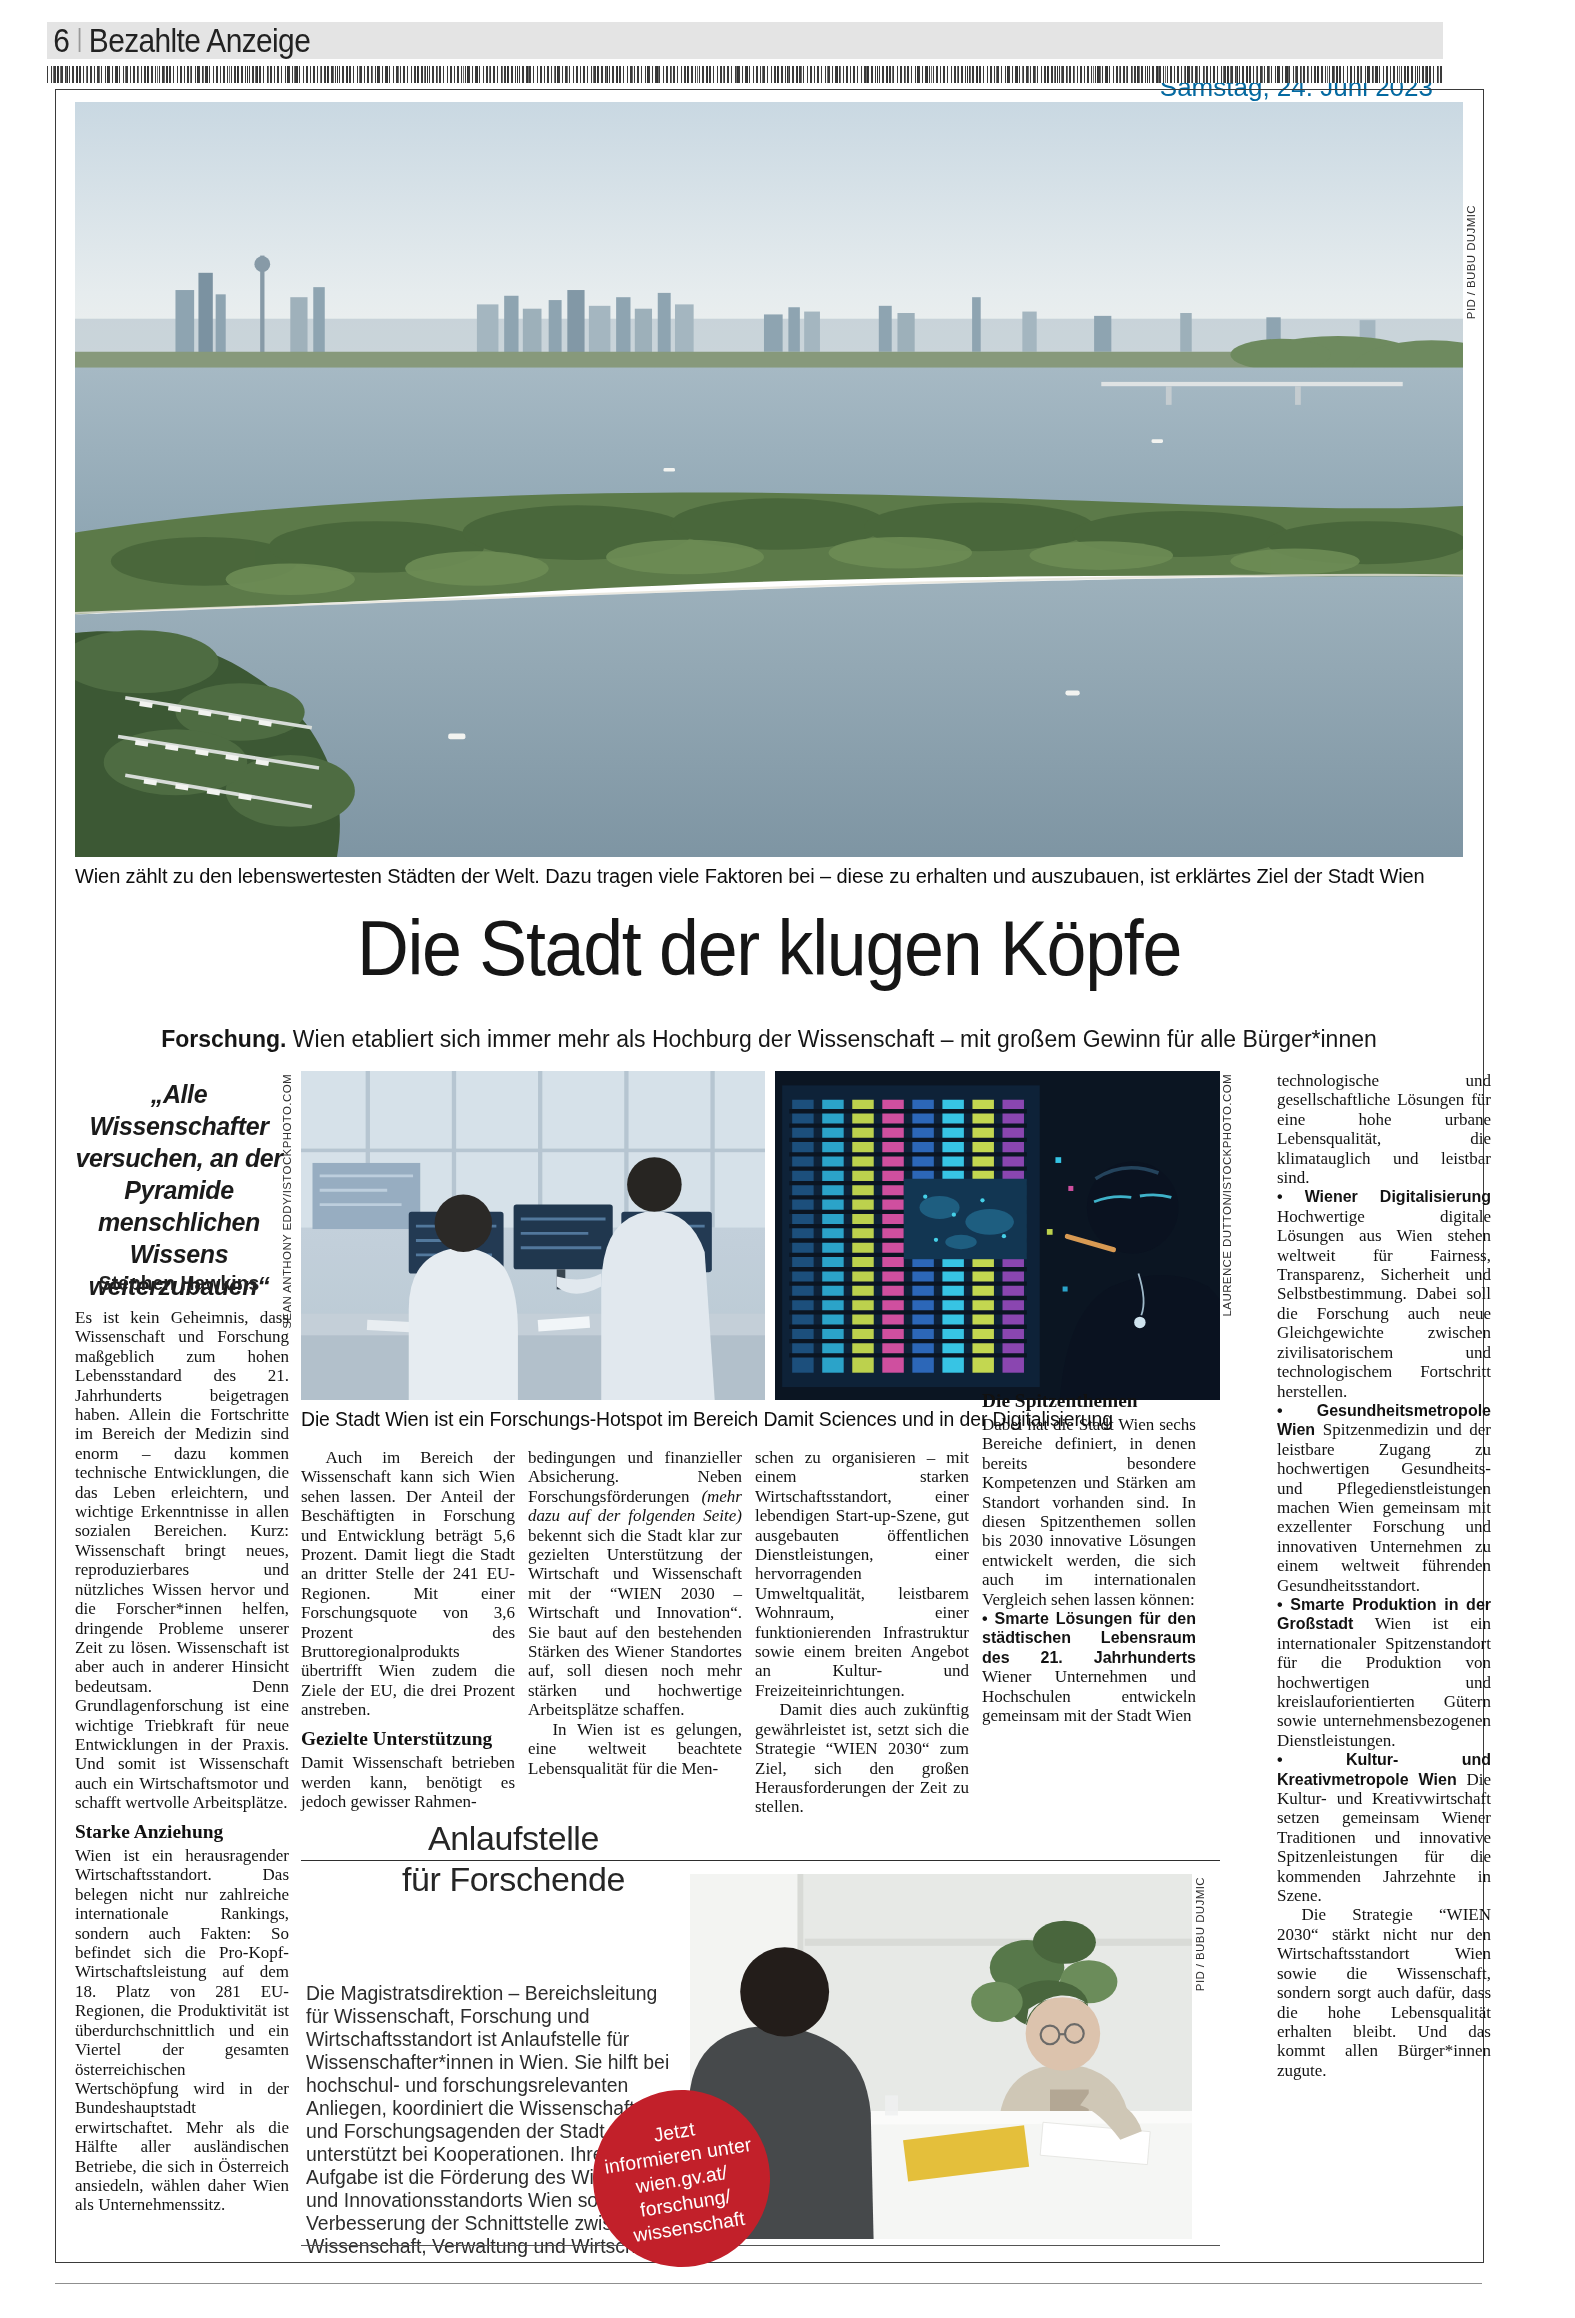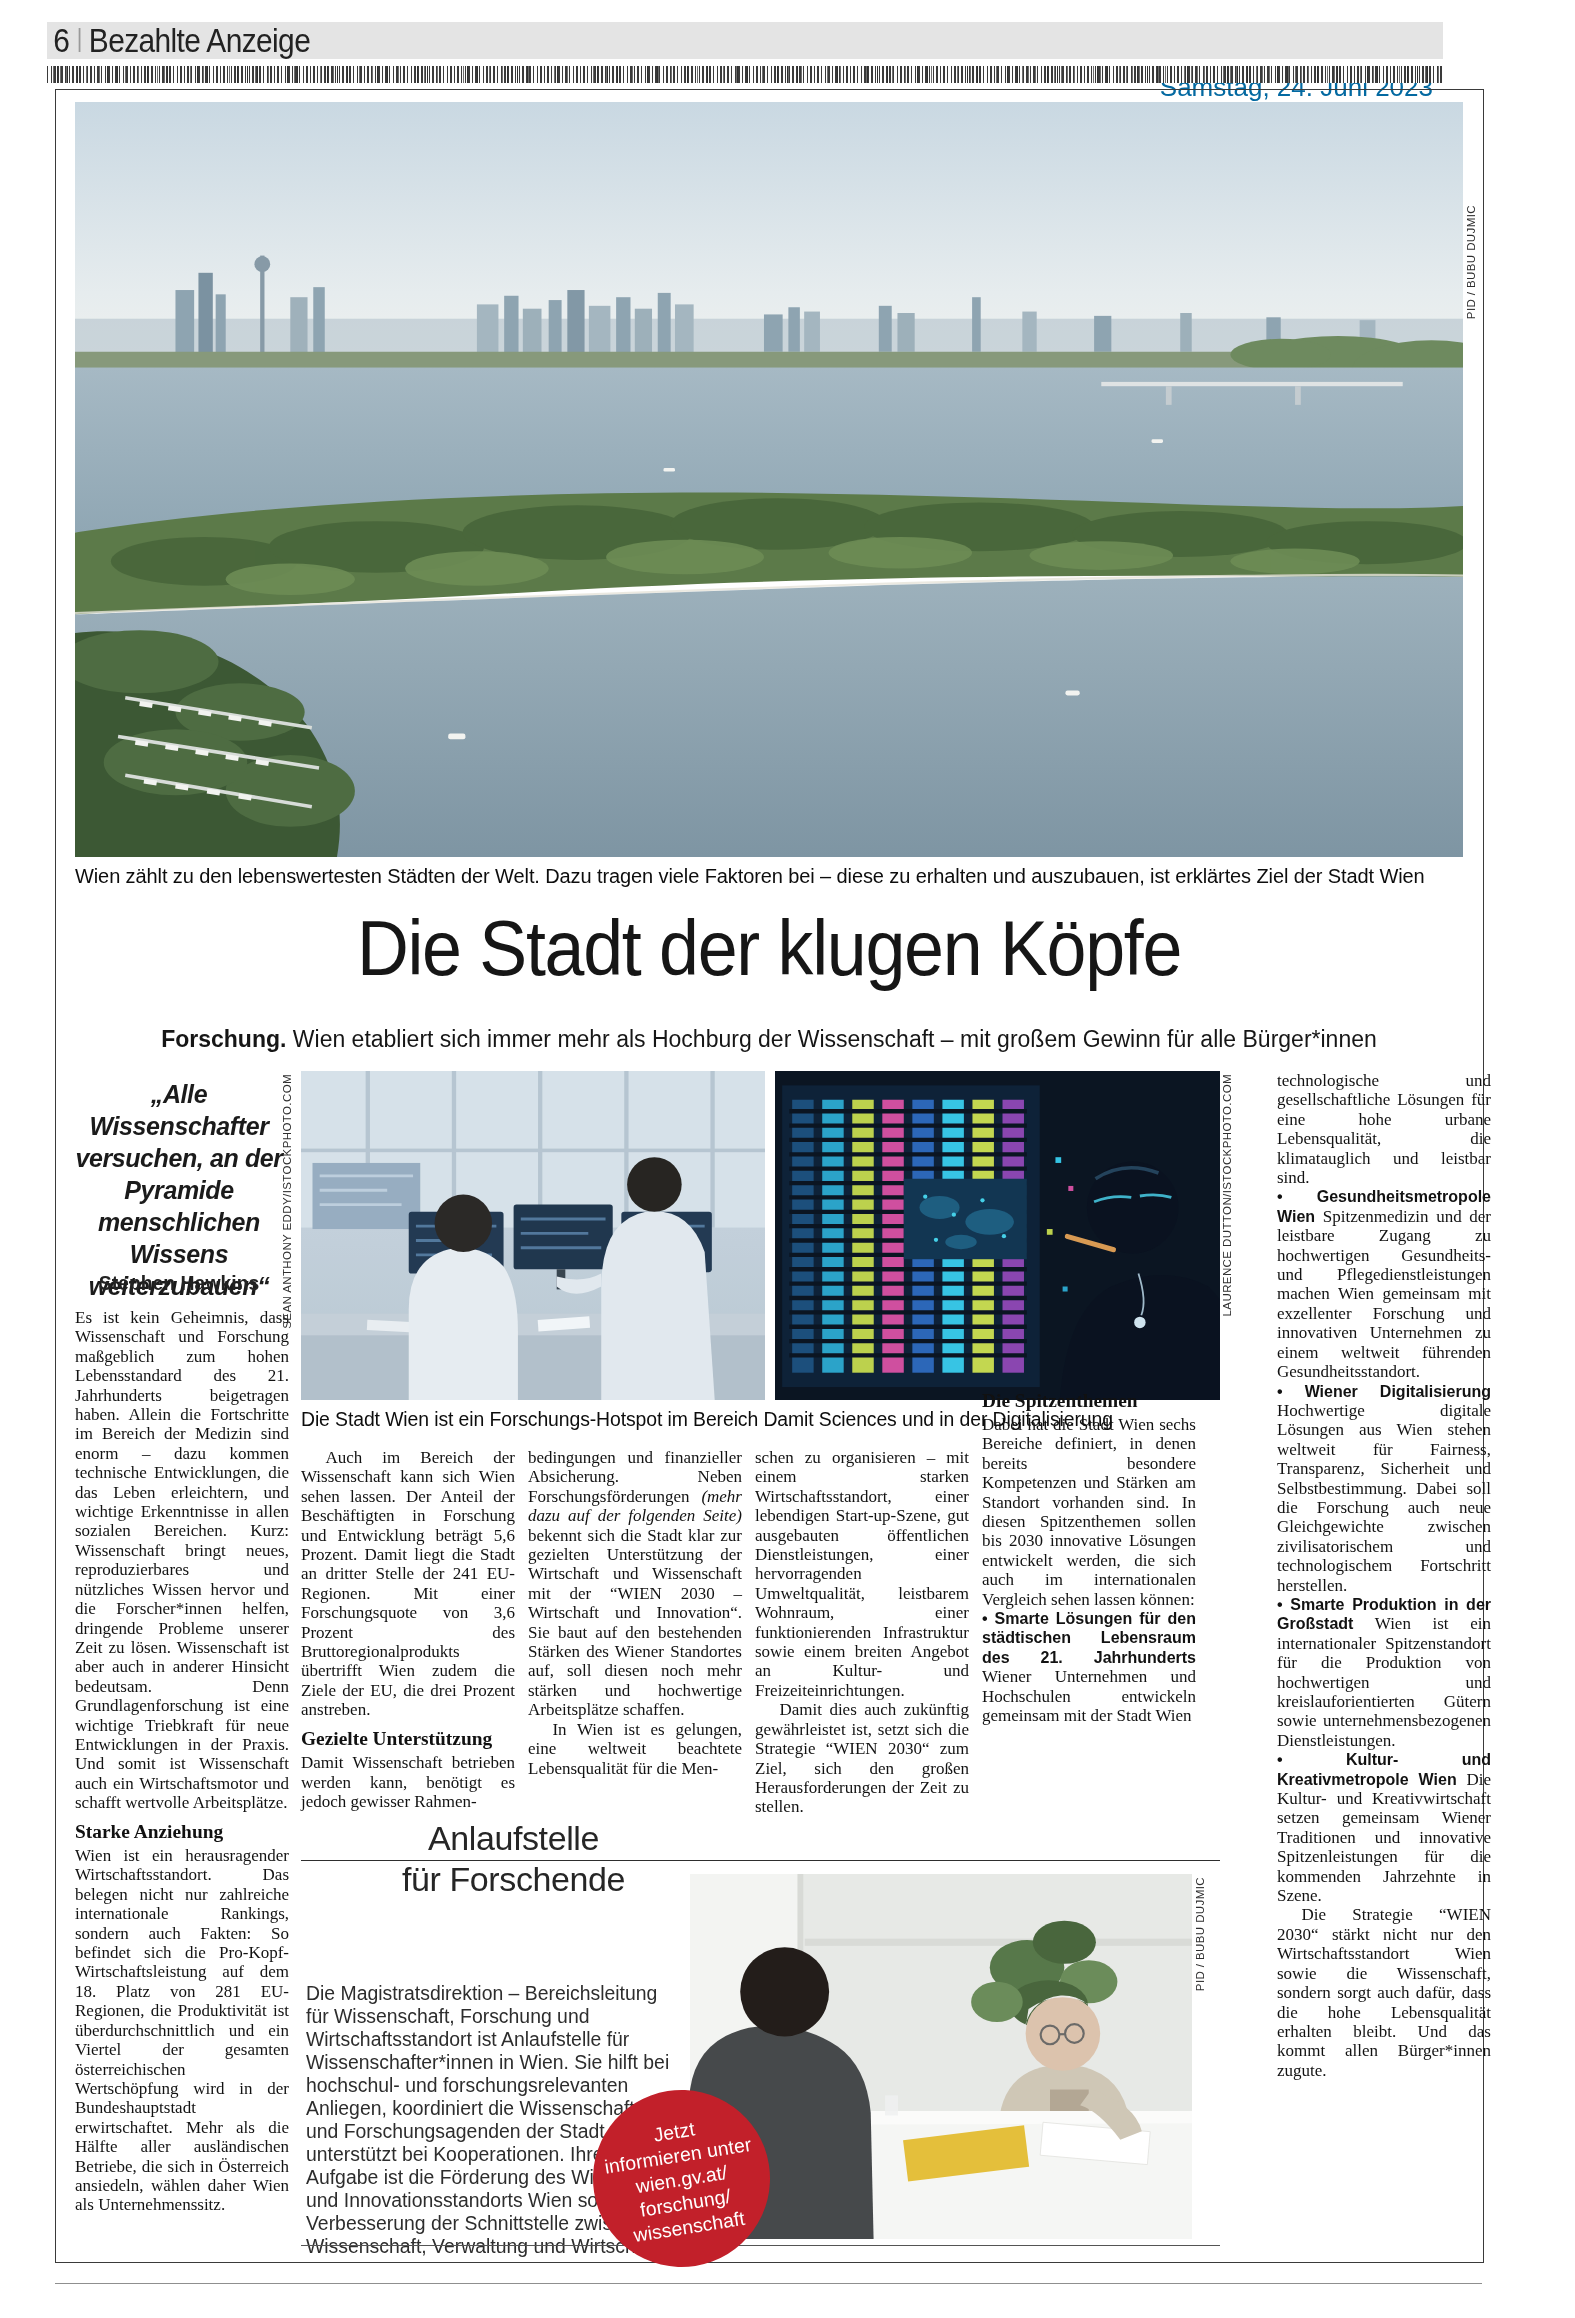--- a/index.html
+++ b/index.html
@@ -372,22 +372,22 @@
     <p class="ind">Damit dies auch zukünftig gewährleistet ist, setzt sich die Strategie “WIEN 2030“ zum Ziel, sich den großen Herausforderungen der Zeit zu stellen.</p>
   </div>
   <div class="col bodytext" id="col5">
     <h3 style="margin-top:0;">Die Spitzenthemen</h3>
     <p>Dabei hat die Stadt Wien sechs Bereiche definiert, in denen bereits besondere Kompetenzen und Stärken am Standort vorhanden sind. In diesen Spitzenthemen sollen bis 2030 innovative Lösungen entwickelt werden, die sich auch im internationalen Vergleich sehen lassen können:</p>
     <p><b class="lead-bold">• Smarte Lösungen für den städtischen Lebensraum des 21. Jahrhunderts</b><span> Wiener Unternehmen und Hochschulen entwickeln gemeinsam mit der Stadt Wien</span></p>
   </div>
 
   <div class="col bodytext" id="col6">
     <p>technologische und gesellschaftliche Lösungen für eine hohe urbane Lebensqualität, die klimatauglich und leistbar sind.</p>
+    <p><b class="lead-bold">• Wiener Digitalisierung</b><span> Hochwertige digitale Lösungen aus Wien stehen weltweit für Fairness, Transparenz, Sicherheit und Selbstbestimmung. Dabei soll die Forschung auch neue Gleichgewichte zwischen zivilisatorischem und technologischem Fortschritt herstellen.</span></p>
     <p><b class="lead-bold">• Gesundheitsmetropole Wien</b><span> Spitzenmedizin und der leistbare Zugang zu hochwertigen Gesundheits- und Pflegedienstleistungen machen Wien gemeinsam mit exzellenter Forschung und innovativen Unternehmen zu einem weltweit führenden Gesundheitsstandort.</span></p>
-    <p><b class="lead-bold">• Wiener Digitalisierung</b><span> Hochwertige digitale Lösungen aus Wien stehen weltweit für Fairness, Transparenz, Sicherheit und Selbstbestimmung. Dabei soll die Forschung auch neue Gleichgewichte zwischen zivilisatorischem und technologischem Fortschritt herstellen.</span></p>
     <p><b class="lead-bold">• Smarte Produktion in der Großstadt</b><span> Wien ist ein internationaler Spitzenstandort für die Produktion von hochwertigen und kreislauforientierten Gütern sowie unternehmensbezogenen Dienstleistungen.</span></p>
     <p><b class="lead-bold">• Kultur- und Kreativmetropole Wien</b><span> Die Kultur- und Kreativwirtschaft setzen gemeinsam Wiener Traditionen und innovative Spitzenleistungen für die kommenden Jahrzehnte in Szene.</span></p>
     <p class="ind">Die Strategie “WIEN 2030“ stärkt nicht nur den Wirtschaftsstandort Wien sowie die Wissenschaft, sondern sorgt auch dafür, dass die hohe Lebensqualität erhalten bleibt. Und das kommt allen Bürger*innen zugute.</p>
   </div>
 
   <div class="rule" id="box-rule-top"></div>
   <h2 class="infobox-title">Anlaufstelle
 für Forschende</h2>
   <div class="infobox-body">Die Magistratsdirektion – Bereichsleitung für Wissenschaft, Forschung und Wirtschaftsstandort ist Anlaufstelle für Wissenschafter*innen in Wien. Sie hilft bei hochschul- und forschungsrelevanten Anliegen, koordiniert die Wissenschafts- und Forschungsagenden der Stadt und unterstützt bei Kooperationen. Ihre Aufgabe ist die Förderung des Wissens- und Innovationsstandorts Wien sowie die Verbesserung der Schnittstelle zwischen Wissenschaft, Verwaltung und Wirtschaft.</div>
 

